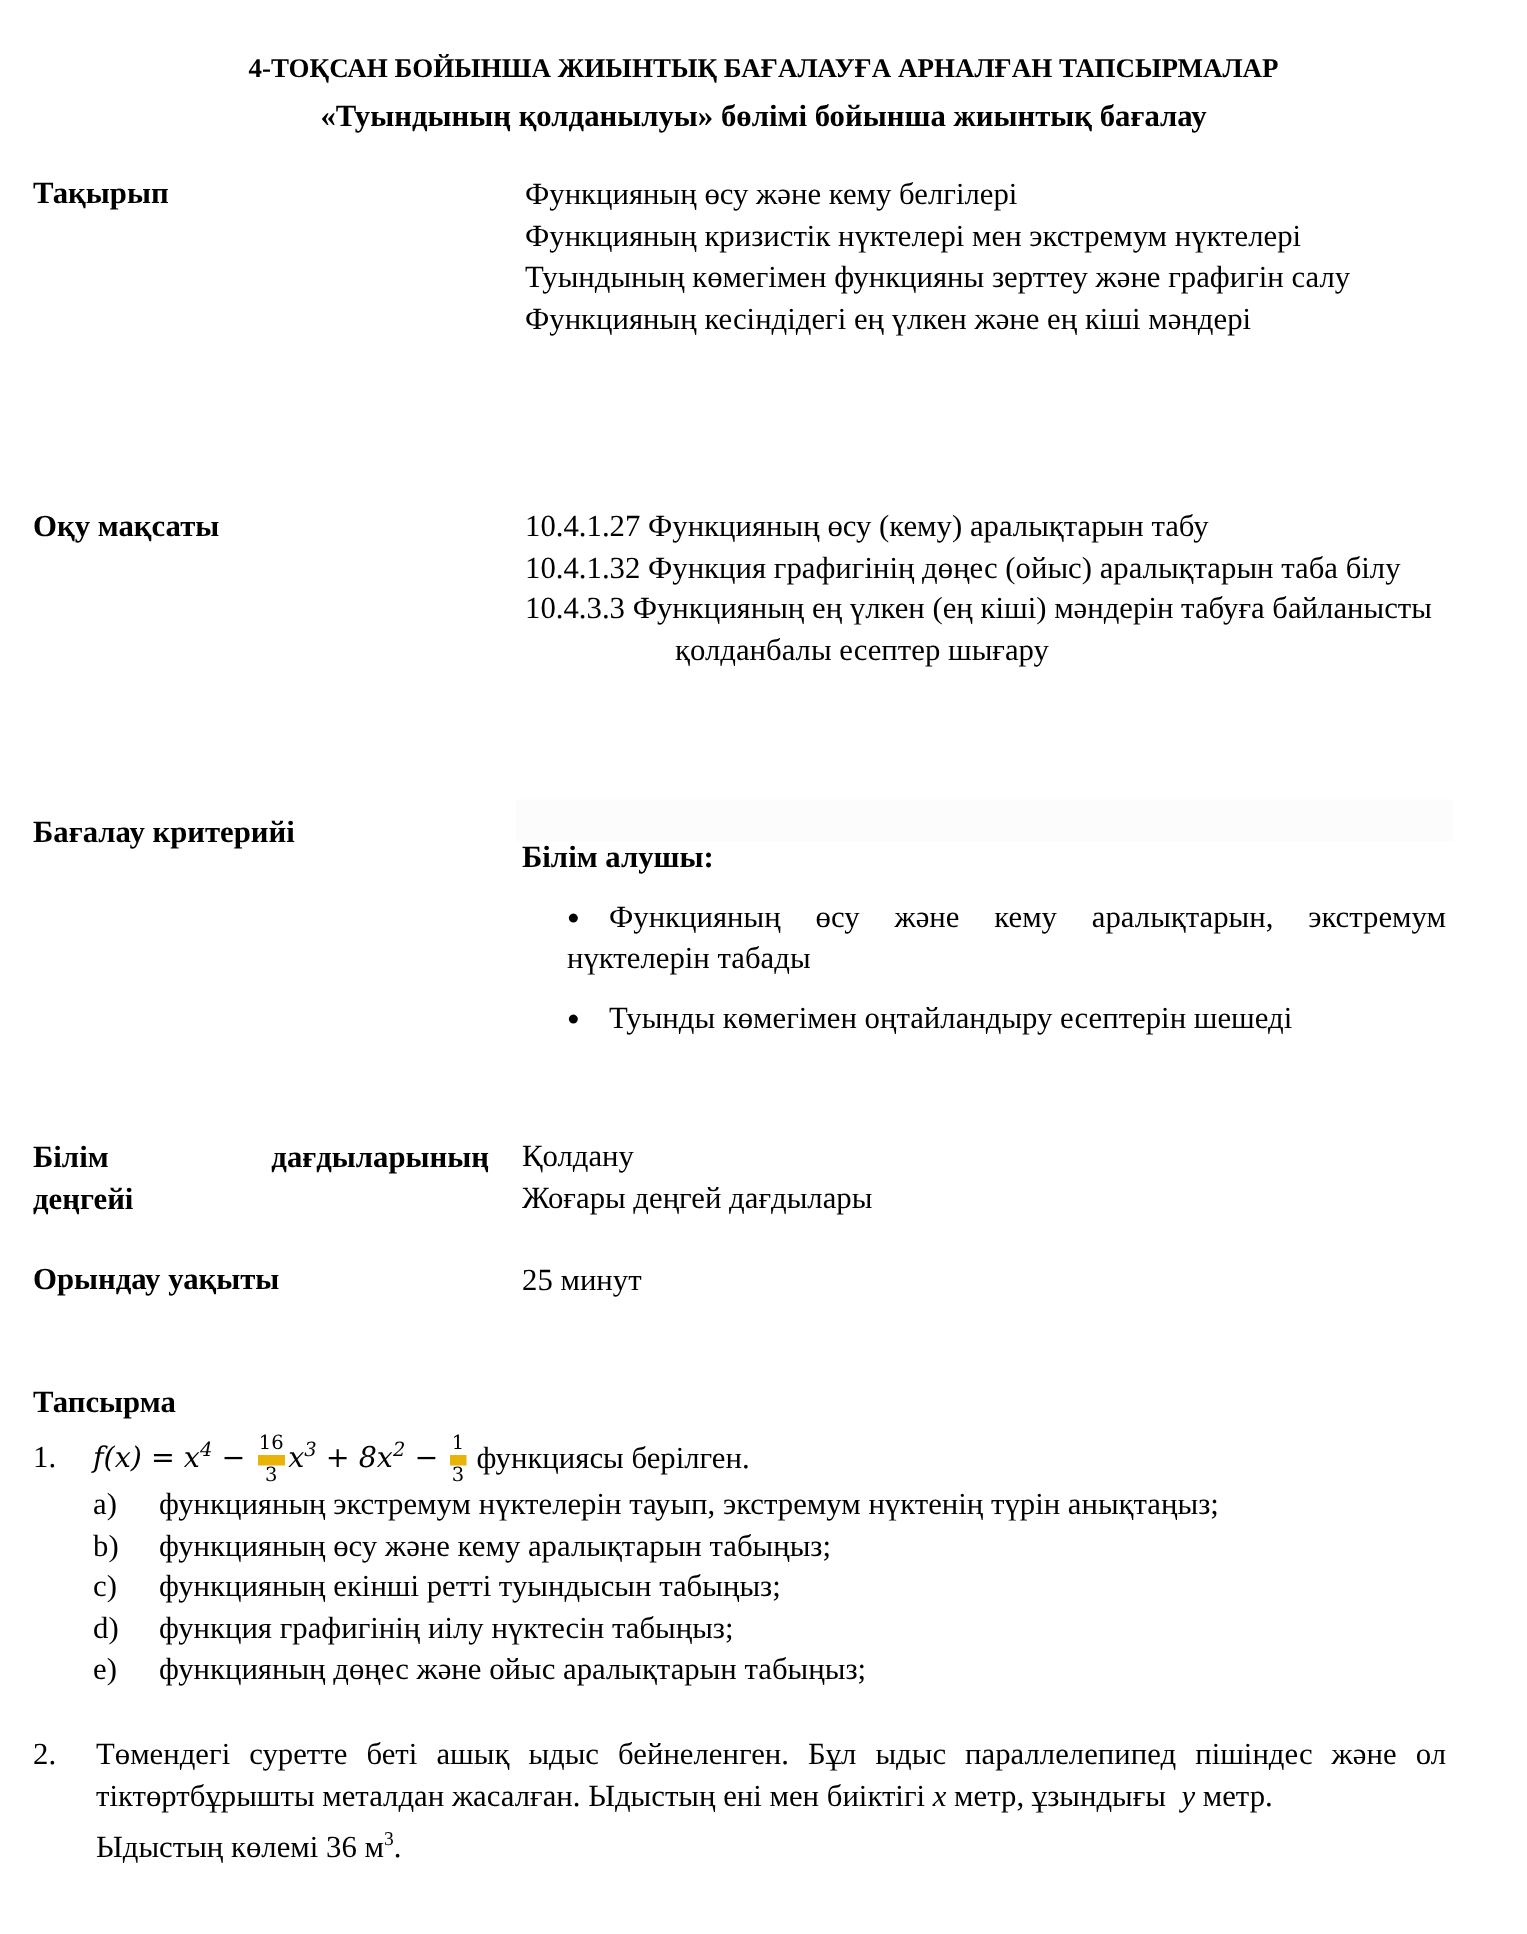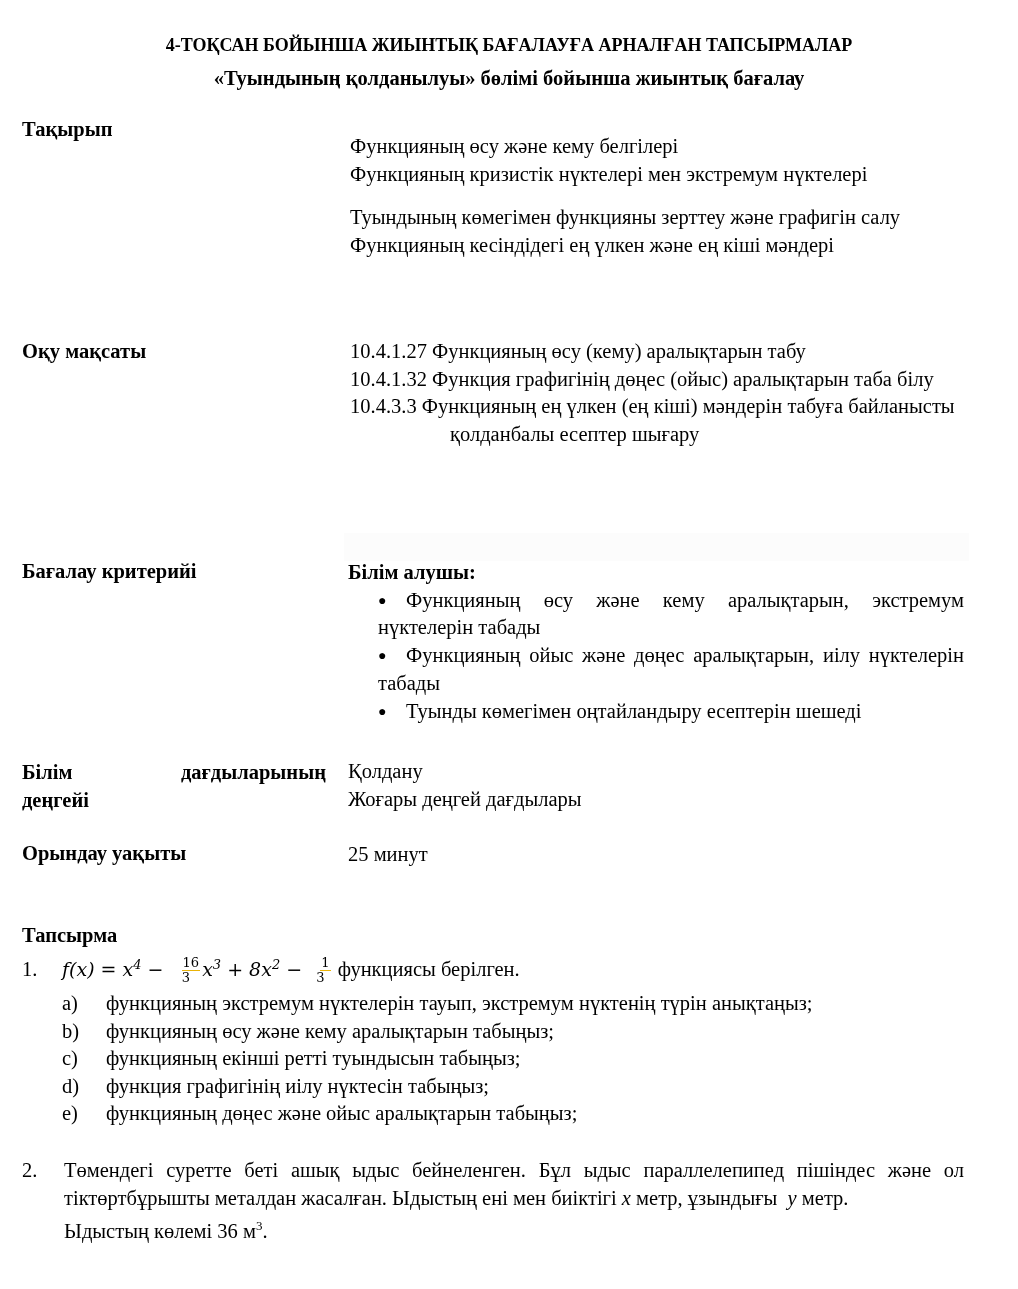--- a/index.html
+++ b/index.html
@@ -8,35 +8,35 @@
     font-family: "Liberation Serif", serif; color: #000; font-size: 20.5px;
   }
   .title {
     position: absolute; left: 0; width: 1018px; text-align: center;
     font-weight: bold; font-size: 18px;
   }
   #t1 { top: 35px; }
   #t2 { top: 67px; font-size: 20.5px; }
   .lbl { position: absolute; left: 22px; font-weight: bold; }
   .val { position: absolute; left: 350px; width: 614px; line-height: 27.7px; }
-  .just { text-align: justify; text-align-last: left; margin-top: 16px; }
+  .just { text-align: justify; text-align-last: left; }
   .line { display: block; }
   .obj { display: block; padding-left: 100px; text-indent: -100px; }
   .crit { position: absolute; left: 348px; width: 616px; line-height: 27.7px; }
   .crit-head { font-weight: bold; }
-  .bullet { display: block; margin-left: 30px; text-align: justify; text-align-last: left; }
+  .bullet { display: block; margin-left: 30px; text-align: justify; text-align-last: left; margin-top: 12px; }
   .bullet .dot { display: inline-block; width: 28px; font-size: 14px; vertical-align: 2px; }
   .shade { position: absolute; left: 344px; top: 533px; width: 625px; height: 28px; background: #fcfcfc; }
   .task-head { position: absolute; left: 22px; top: 924px; font-weight: bold; }
   .q1 { position: absolute; left: 22px; top: 956px; }
   .num { display: inline-block; width: 40px; }
   .math { font-family: "DejaVu Serif", serif; font-style: italic; font-size: 19px; }
   .math .up { font-style: normal; }
   .frac { display: inline-block; vertical-align: middle; text-align: center; font-style: normal; font-size: 13px; line-height: 14px; margin: 0 2px; }
-  .frac .n { display: block; border-bottom: 1px solid #eab308; padding: 0 1px; margin-left: 10px; }
+  .frac .n { display: block; border-bottom: 7px solid #eab308; padding: 0 1px; }
   .frac .d { display: block; }
   sup { font-size: 13px; }
   .subs { position: absolute; left: 62px; top: 990px; line-height: 27.5px; }
   .sub { display: block; }
   .sub .sl { display: inline-block; width: 44px; }
   .q2 { position: absolute; left: 22px; top: 1156px; width: 942px; line-height: 28px; }
   .q2 .num2 { position: absolute; left: 0; top: 0; }
   .q2 .body { margin-left: 42px; text-align: justify; text-align-last: left; }
   .q2 .vol { margin-left: 42px; display: block; }
   i.var { font-style: italic; }
@@ -57,25 +57,24 @@
 
 <div class="lbl" style="top:340px">Оқу мақсаты</div>
 <div class="val" style="top:338px; width:620px">
   <span class="obj"><span>10.4.1.27</span> <span>Функцияның өсу (кему) аралықтарын табу</span></span>
   <span class="obj" style="width:520px"><span>10.4.1.32</span> <span>Функция графигінің дөңес (ойыс) аралықтарын таба білу</span></span>
   <span class="obj" style="width:520px"><span>10.4.3.3</span> <span>Функцияның ең үлкен (ең кіші) мәндерін табуға байланысты қолданбалы есептер шығару</span></span>
 </div>
 
 <div class="shade"></div>
 
-<div class="lbl" style="top:560px">Бағалау критерийі</div>
+<div class="lbl" style="top:544px">Бағалау критерийі</div>
 <div class="crit" style="top:559px">
   <span class="line crit-head">Білім алушы:</span>
   <span class="bullet"><span class="dot">●</span><span>Функцияның өсу және кему аралықтарын, экстремум нүктелерін табады</span></span>
-  <span class="bullet"><span class="dot">●</span><span>Функцияның ойыс және дөңес аралықтарын, иілу нүктелерін табады</span></span>
   <span class="bullet"><span class="dot">●</span><span>Туынды көмегімен оңтайландыру есептерін шешеді</span></span>
 </div>
 
 <div class="lbl" style="top:758px; width:304px; line-height:28px">
   <span class="line" style="display:flex; justify-content:space-between">
       <span>Білім</span>
       <span>дағдыларының</span>
     </span>
   <span class="line">деңгейі</span>
 </div>

